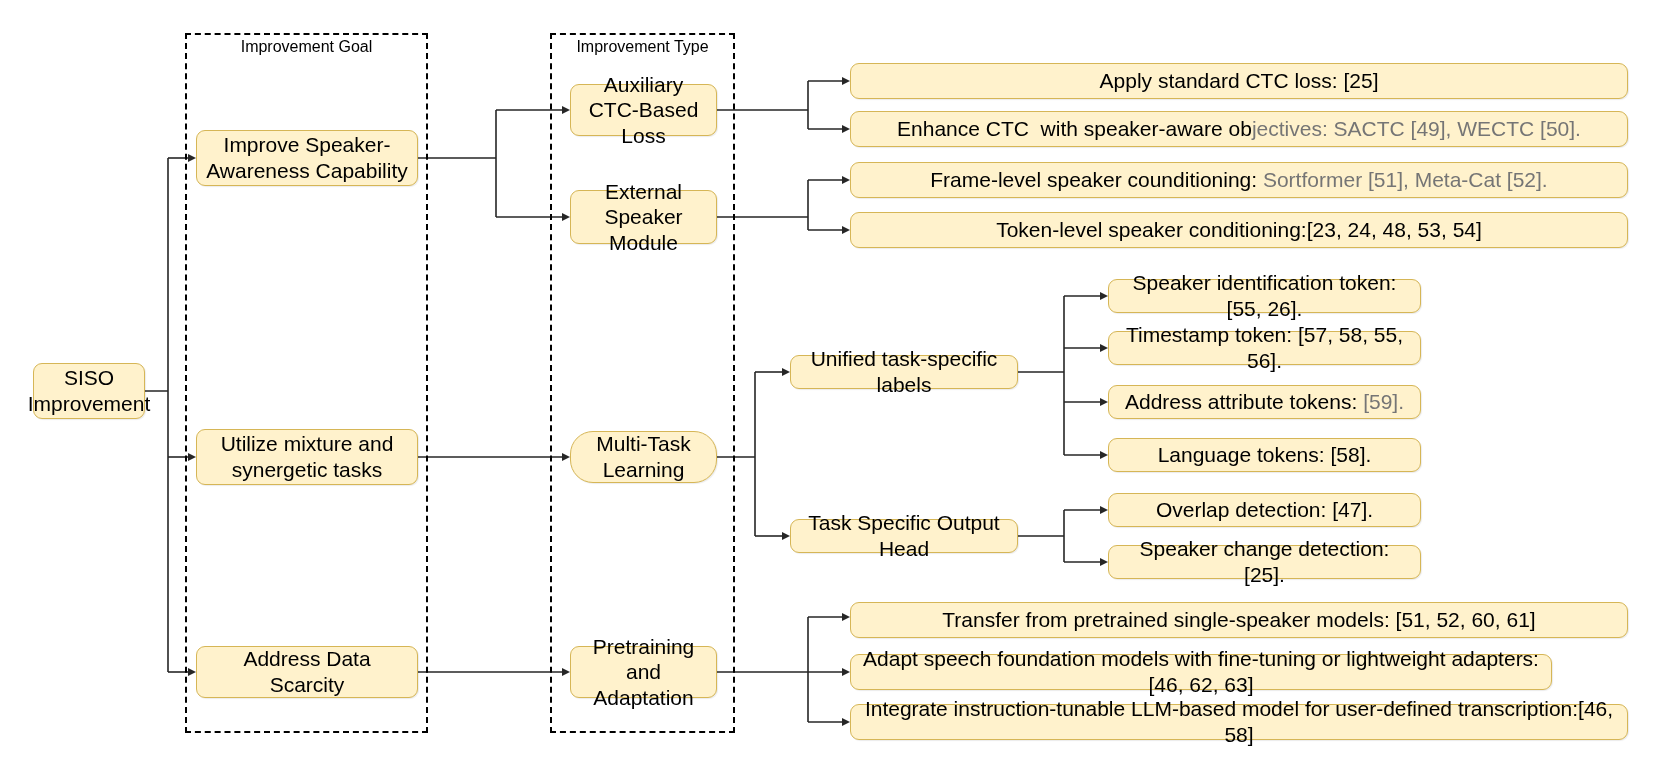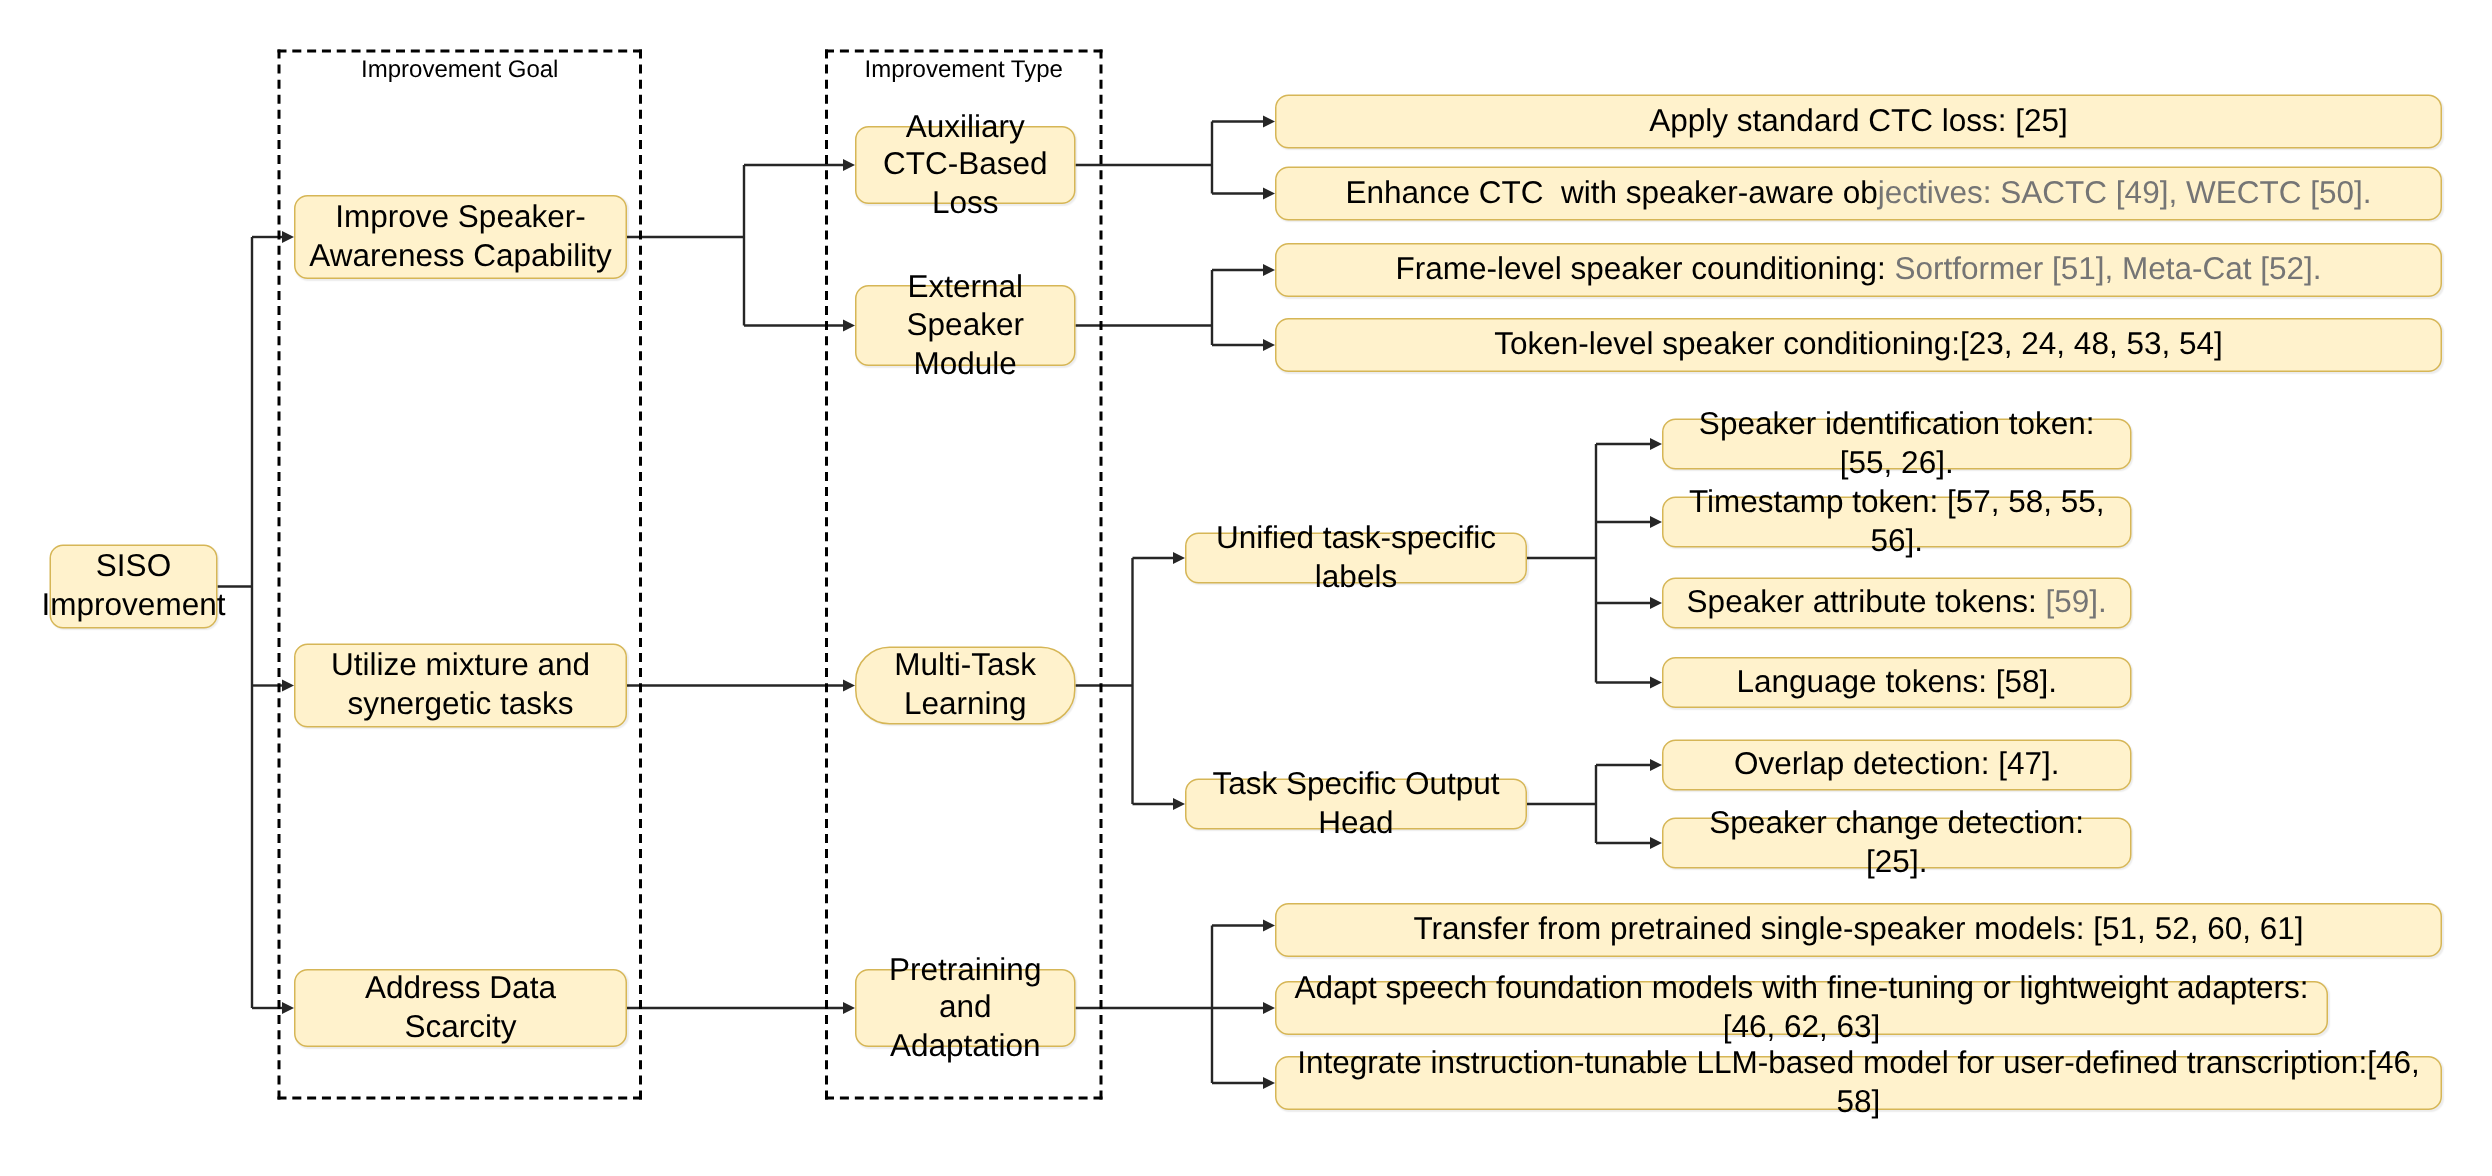--- a/index.html
+++ b/index.html
@@ -145,21 +145,21 @@
     <span><span>Token-level speaker conditioning:[23, 24, 48, 53, 54]</span><span class="cite"></span></span>
   </div>
 
   <div class="node" style="left:1108px;top:279px;width:313px;height:34px;">
     <span><span>Speaker identification token: [55, 26].</span><span class="cite"></span></span>
   </div>
   <div class="node" style="left:1108px;top:331px;width:313px;height:34px;">
     <span><span>Timestamp token: [57, 58, 55, 56].</span><span class="cite"></span></span>
   </div>
   <div class="node" style="left:1108px;top:385px;width:313px;height:34px;">
-    <span><span>Speaker attribute tokens: </span><span class="cite">[59].</span></span>
+    <span><span>Address attribute tokens: </span><span class="cite">[59].</span></span>
   </div>
   <div class="node" style="left:1108px;top:438px;width:313px;height:34px;">
     <span><span>Language tokens: [58].</span><span class="cite"></span></span>
   </div>
   <div class="node" style="left:1108px;top:493px;width:313px;height:34px;">
     <span><span>Overlap detection: [47].</span><span class="cite"></span></span>
   </div>
   <div class="node" style="left:1108px;top:545px;width:313px;height:34px;">
     <span><span>Speaker change detection: [25].</span><span class="cite"></span></span>
   </div>

